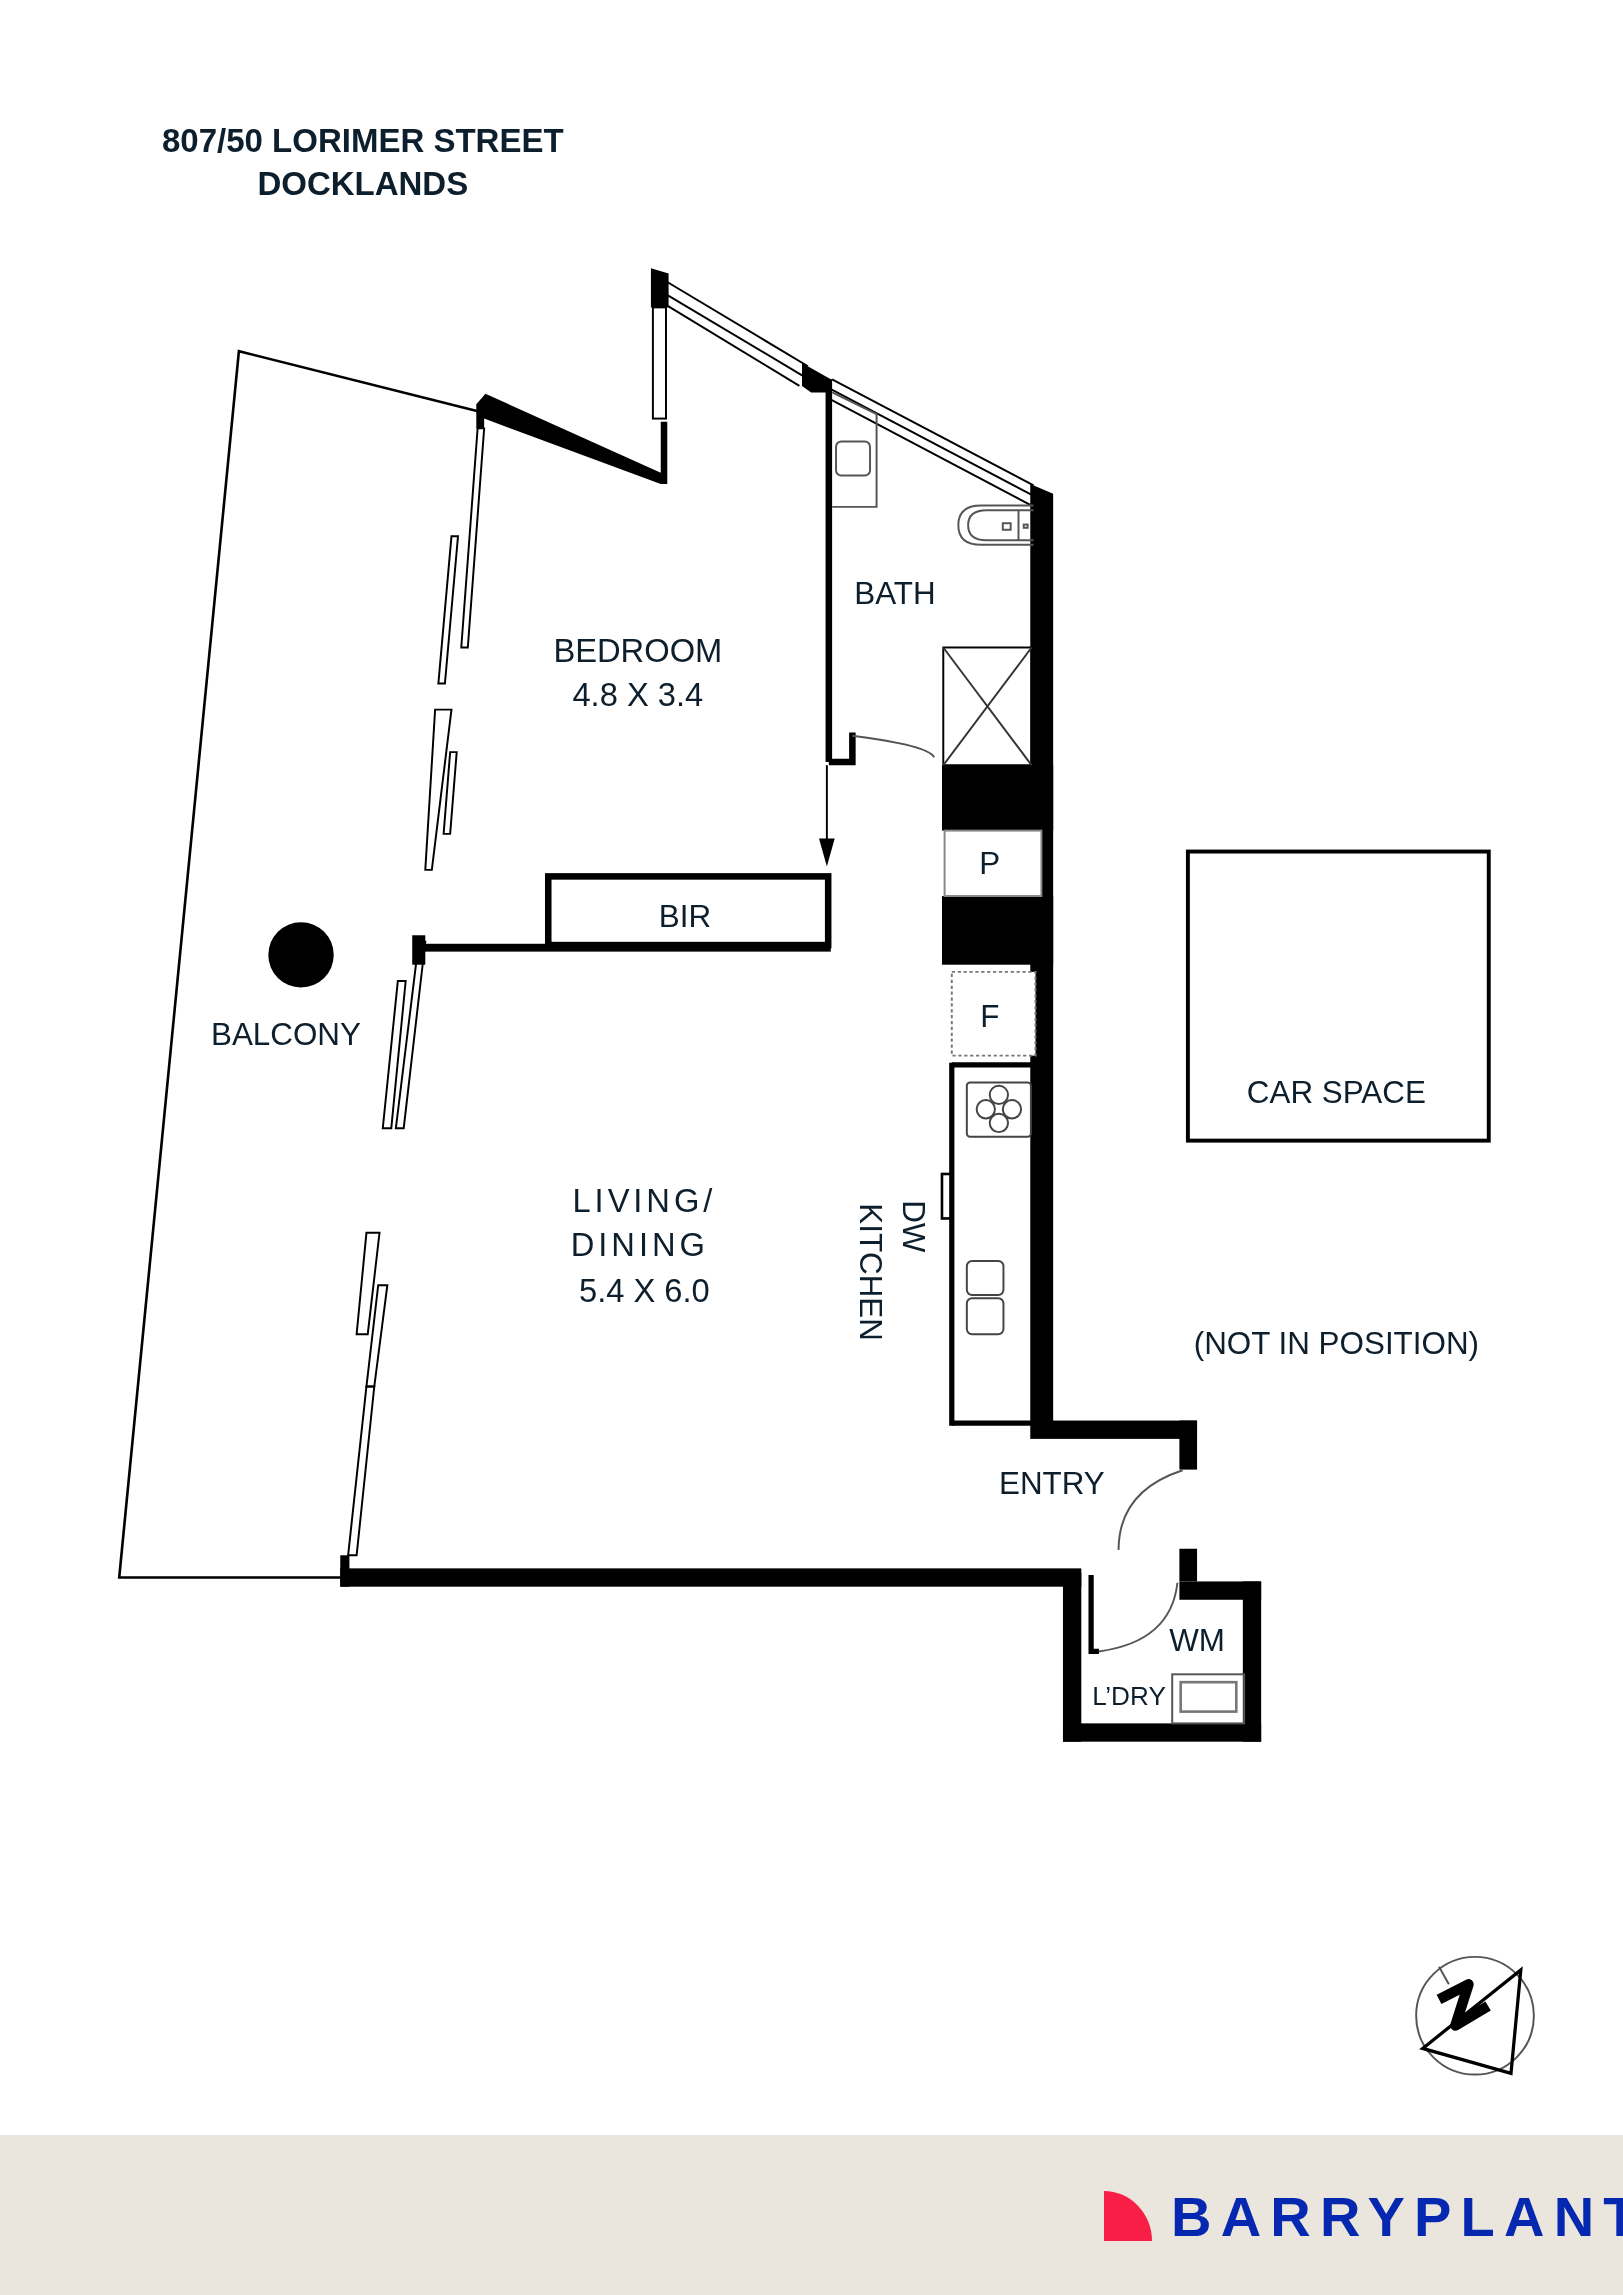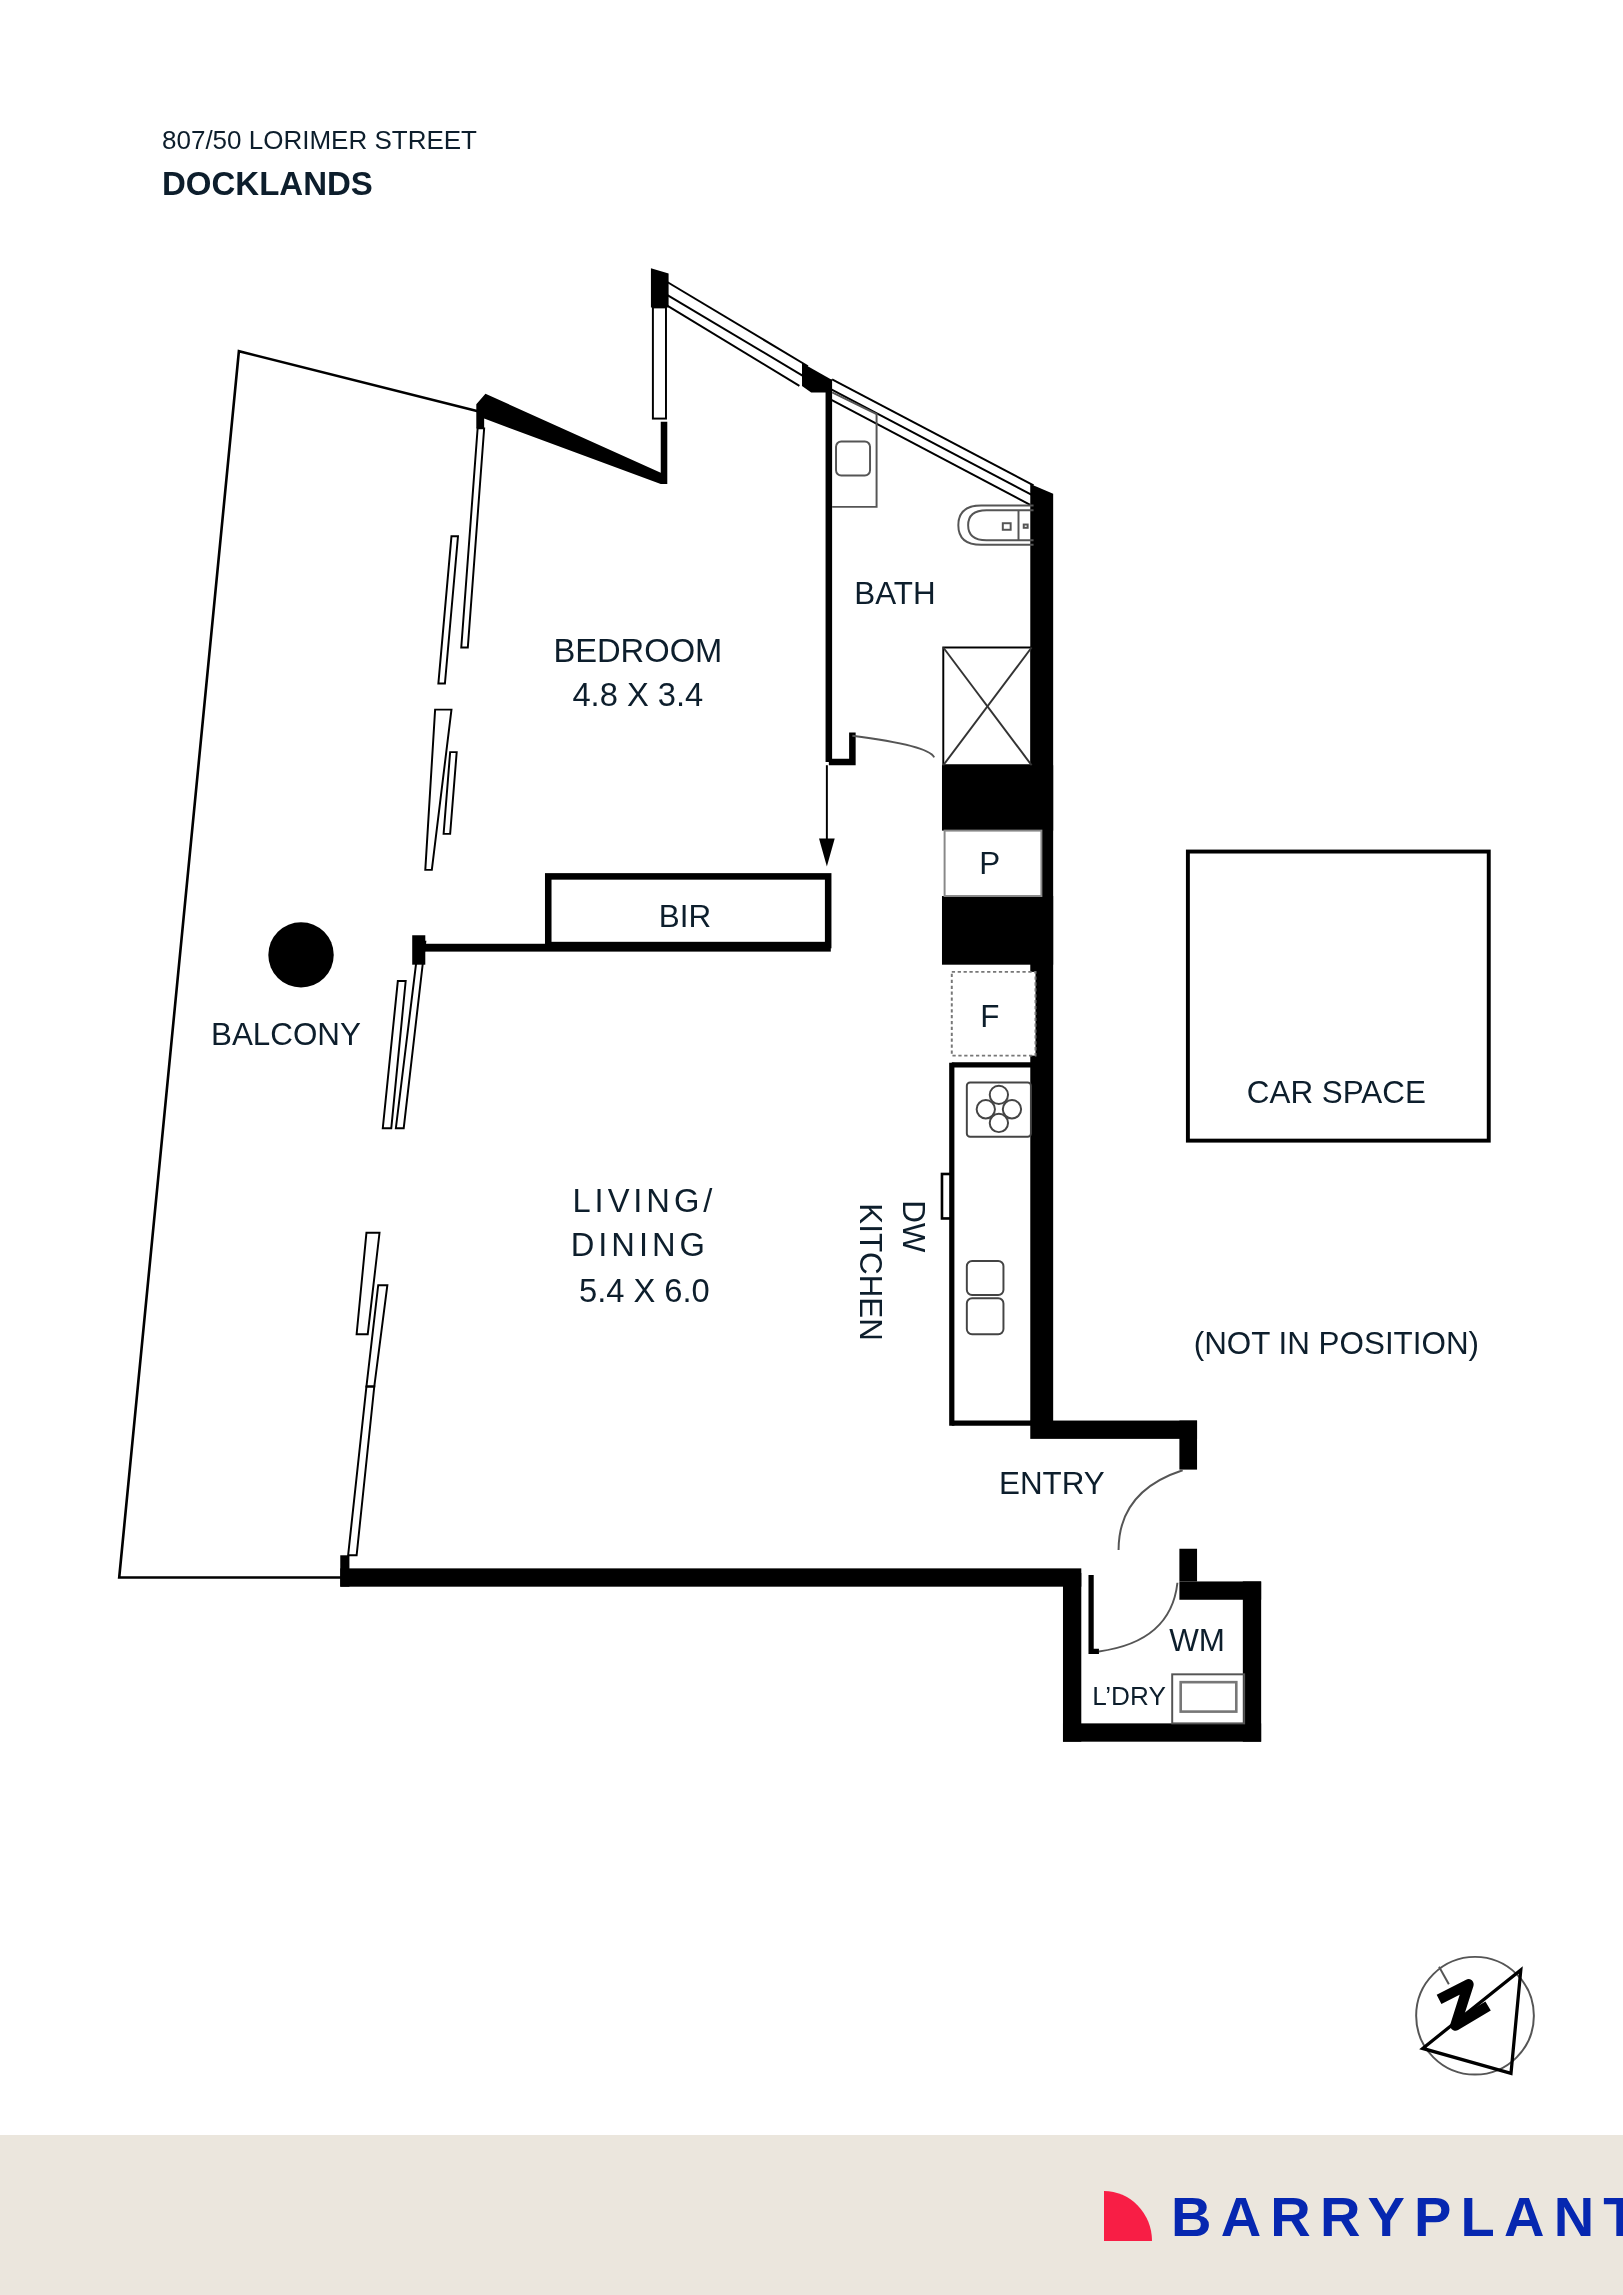--- a/index.html
+++ b/index.html
@@ -1,19 +1,19 @@
 <!DOCTYPE html>
 <html style="font-size:10.5px"><head>
 <meta charset="utf-8">
 <style>
   html, body { margin: 0; padding: 0; background: #ffffff; }
   body { width: 1623px; height: 2295px; position: relative; overflow: hidden; font-family: "Liberation Sans", sans-serif; color: #0d1e2c; }
   .header { position: absolute; left: 162px; top: 120px; }
-  .addr { font-size: 26px; line-height: 41px; letter-spacing: 0px; font-weight: 400; color: #0d1e2c; }
-  .suburb { font-size: 33px; line-height: 46px; font-weight: 700; color: #0d1e2c; }
+  .addr { font-size: 33px; line-height: 41px; letter-spacing: 0px; font-weight: 700; color: #0d1e2c; }
+  .suburb { font-size: 33px; line-height: 46px; font-weight: 700; color: #0d1e2c; text-align: center; }
   svg.plan { position: absolute; left: 0; top: 0; }
   .lbl { font-family: "Liberation Sans", sans-serif; fill: #0d1e2c; }
   .footer { position: absolute; left: 0; top: 2135px; width: 1623px; height: 160px; background: #ebe6dd; }
   .logo-mark { position: absolute; left: 1104px; top: 2191px; width: 48px; height: 50px; background: #f81e45; border-top-right-radius: 48px 50px; }
   .logo-text { position: absolute; left: 1171px; top: 2187px; font-size: 56px; font-weight: 700; color: #0627b0; letter-spacing: 9.2px; line-height: 59px; }
 </style>
 </head>
 <body>
 
 <div class="header">

